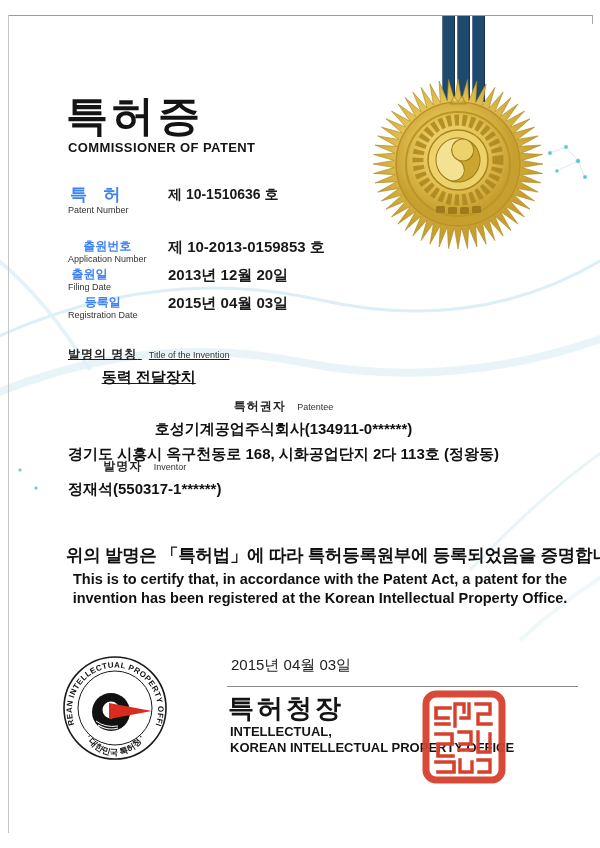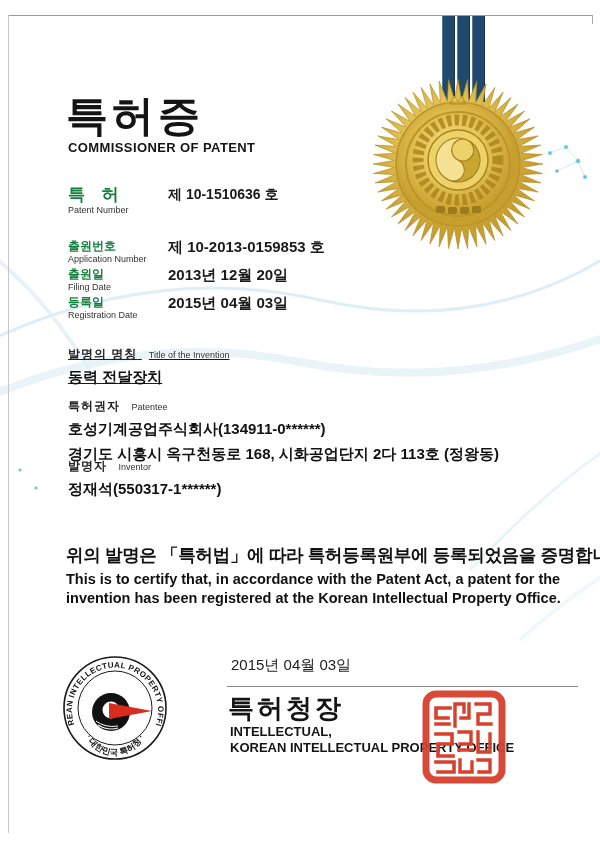--- a/index.html
+++ b/index.html
@@ -1,39 +1,39 @@
 <!DOCTYPE html>
 <html style="--ribbon: #1f4a6e;"><head>
 <meta charset="utf-8">
 <style>
   html,body{margin:0;padding:0;background:#ffffff;}
   .sheet{
     position:relative;width:600px;height:848px;background:#ffffff;overflow:hidden;
-    font-family:"Liberation Sans", sans-serif;color:#1c1c1c;
+    font-family:"Liberation Sans", sans-serif;color:#1c1c1c;text-align:center;
   }
   
   .edge-top{position:absolute;top:15px;left:8px;width:585px;height:1px;background:#9b9b9b;}
   .edge-left{position:absolute;top:15px;left:8px;width:1px;height:818px;background:#c6c6c6;}
   .edge-right-tick{position:absolute;top:15px;left:592px;width:1px;height:9px;background:#aaa;}
 
   
   .watermark{position:absolute;inset:0;pointer-events:none;}
 
   
   .ribbon{position:absolute;left:442px;top:16px;width:43px;height:86px;display:flex;justify-content:space-between;}
   .ribbon .band{width:13px;height:100%;background:var(--ribbon,#1f4a6e);box-shadow:inset 1px 0 0 rgba(255,255,255,.25), inset -1px 0 0 rgba(0,0,0,.3);}
 
   .medal{position:absolute;left:372px;top:78px;width:172px;height:172px;}
 
   
   .title-ko{position:absolute;left:66px;top:88px;font-size:42px;font-weight:bold;letter-spacing:4px;color:#141414;}
   .title-en{position:absolute;left:68px;top:140px;font-size:13px;font-weight:bold;letter-spacing:.4px;color:#141414;}
 
   
-  .lbl-ko{font-weight:bold;color:#15803d;display:block;line-height:1.05;}
+  .lbl-ko{font-weight:bold;color:#3b82f6;display:block;line-height:1.05;}
   .lbl-en{font-size:9px;color:#333;display:block;margin-top:1px;}
   .field{position:absolute;left:68px;}
   .field .val{position:absolute;left:100px;top:-2px;font-weight:bold;white-space:nowrap;color:#1a1a1a;}
   .f0{top:186px;} .f0 .lbl-ko{font-size:17px;letter-spacing:6px;} .f0 .val{font-size:14px;top:0;}
   .f1{top:240px;} .f2{top:268px;} .f3{top:296px;}
   .f1 .lbl-ko,.f2 .lbl-ko,.f3 .lbl-ko{font-size:12px;}
   .f1 .val,.f2 .val,.f3 .val{font-size:15px;}
 
   .block{position:absolute;left:68px;}
   .block .head{white-space:nowrap;}

